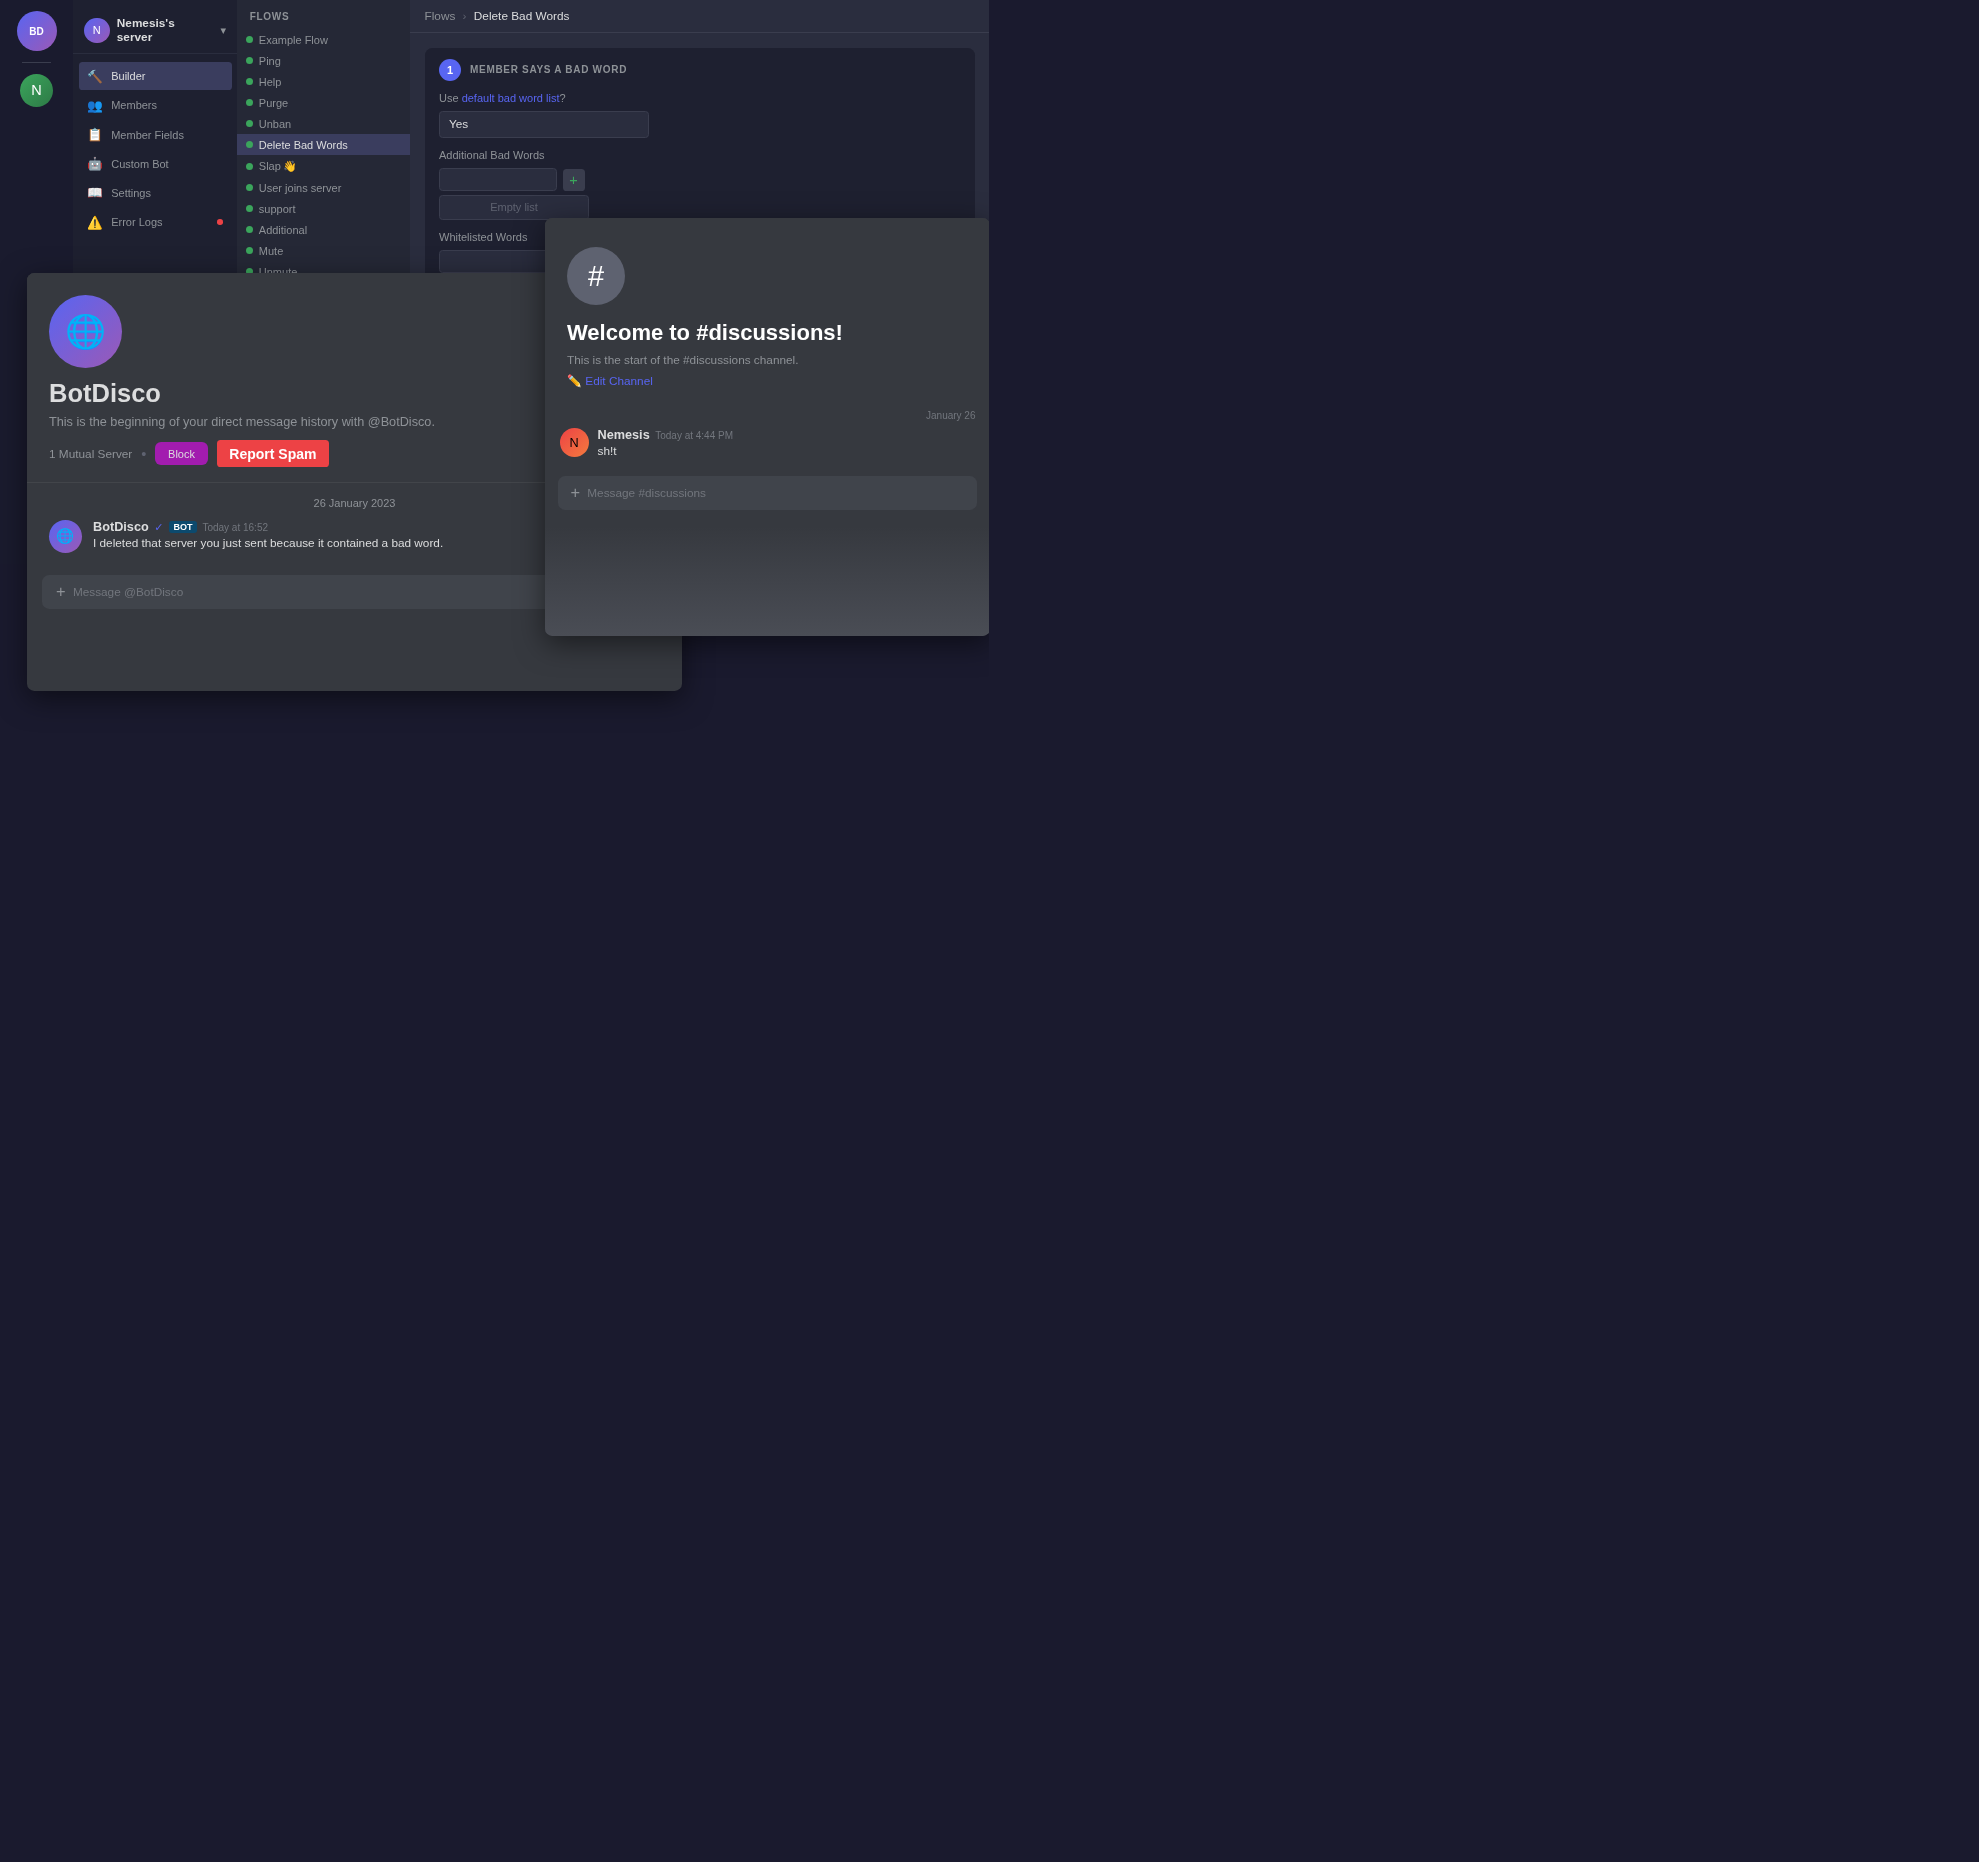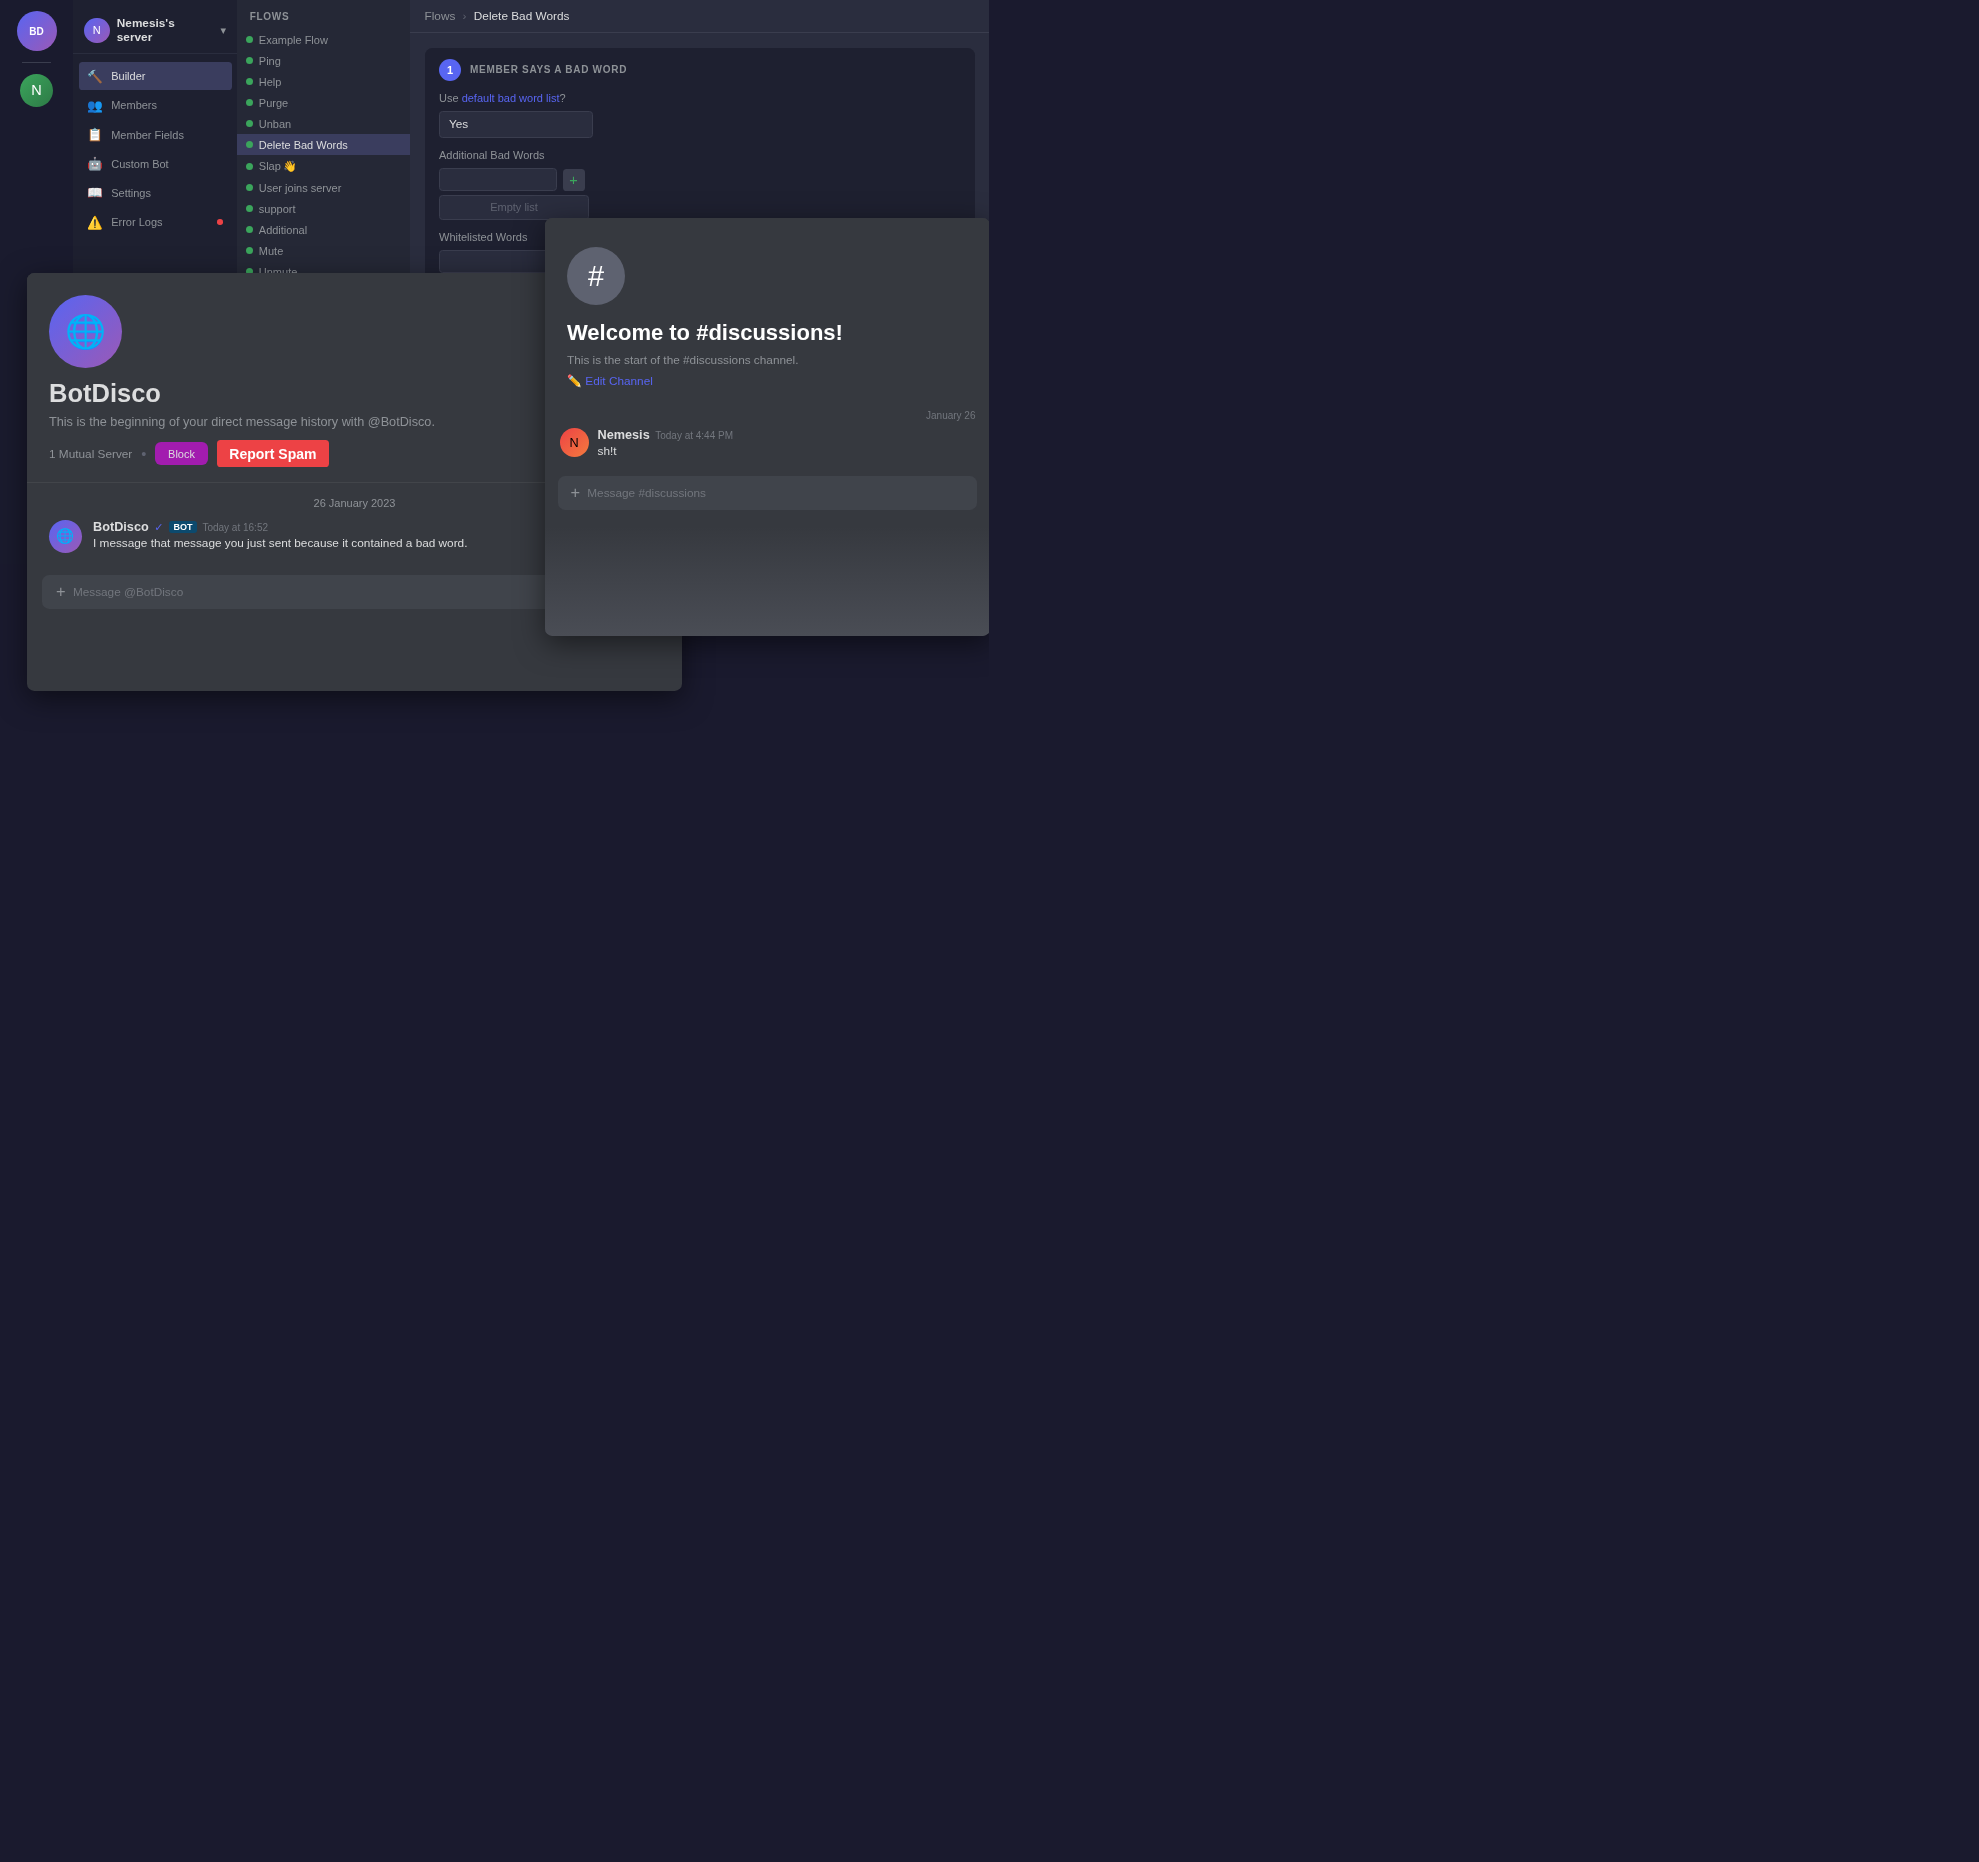--- a/index.html
+++ b/index.html
@@ -236,21 +236,21 @@
       cursor: pointer;
     }
 
     .field-input {
       background: #2a2d3e;
       border: 0.9px solid #3a3d4e;
       border-radius: 3.6px;
       padding: 5.5px 9px;
       color: #dcddde;
       font-size: 11.8px;
-      width: 154px;
+      width: 210px;
       margin-bottom: 11px;
     }
 
     .list-section {
       margin-bottom: 11px;
     }
 
     .list-input-row {
       display: flex;
       align-items: center;
@@ -801,21 +801,21 @@
     <div class="date-divider">26 January 2023</div>
     <div class="message-row">
       <div class="msg-avatar">🌐</div>
       <div class="msg-content">
         <div class="msg-header">
           <span class="msg-author">BotDisco</span>
           <span class="verified-icon">✓</span>
           <span class="bot-badge">BOT</span>
           <span class="msg-time">Today at 16:52</span>
         </div>
-        <div class="msg-text">I message that message you just sent because it contained a bad word.</div>
+        <div class="msg-text">I deleted that server you just sent because it contained a bad word.</div>
       </div>
     </div>
   </div>
   <div class="dm-input-bar">
     <span class="dm-add-icon">+</span>
     <span class="dm-input-placeholder">Message @BotDisco</span>
   </div>
 </div>
 
 <div class="channel-window">

